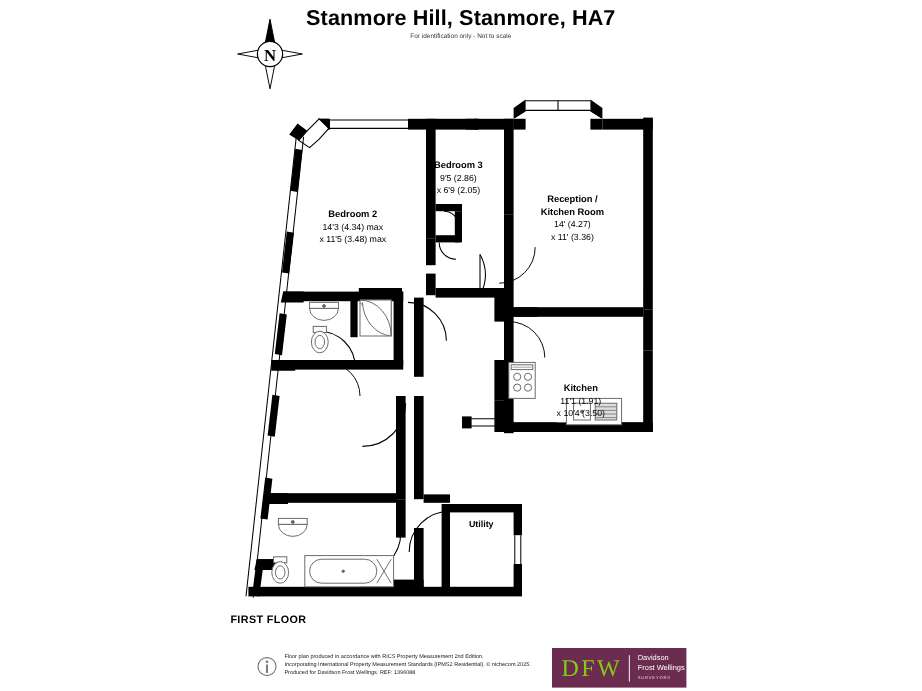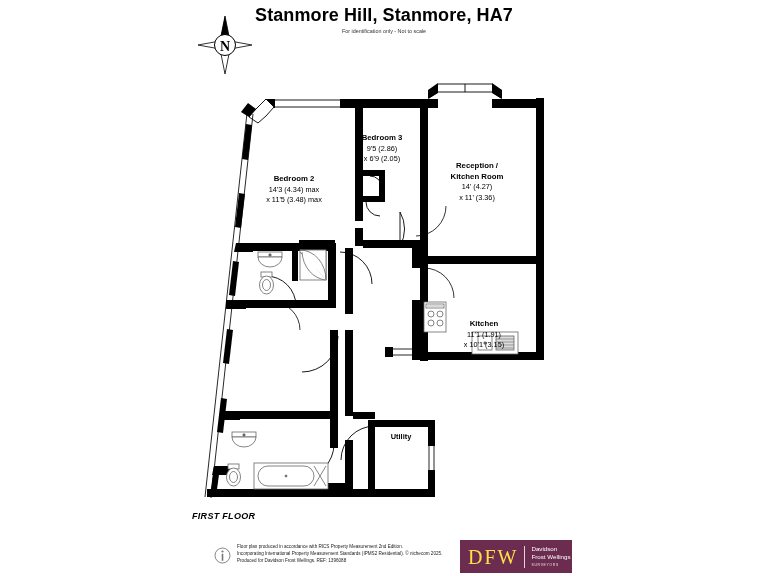--- a/index.html
+++ b/index.html
@@ -84,21 +84,20 @@
   }
   .rlabel.small .rname { font-size: 7.4px; }
 
   .floorlabel {
     position: absolute;
     left: 192px;
     top: 511px;
     font-size: 9px;
     font-weight: bold;
     letter-spacing: 0.3px;
-    font-style: italic;
   }
 
   
   .footer {
     position: absolute;
     left: 214px;
     top: 540px;
     width: 360px;
     height: 34px;
   }
@@ -123,21 +122,21 @@
     left: 246px;
     top: 0px;
     width: 112px;
     height: 33px;
     background: #6c2c4f;
     display: flex;
     align-items: center;
   }
   .logo-dfw {
     font-family: "Liberation Serif", serif;
-    color: #fde047;
+    color: #84cc16;
     font-size: 20px;
     letter-spacing: 2px;
     padding-left: 8px;
     line-height: 20px;
   }
   .logo-divider {
     width: 1px;
     height: 22px;
     background: #ffffff;
     margin: 0 6px 0 6px;
@@ -431,21 +430,21 @@
   <div class="rlabel" style="left:432px; top:161px; width:90px;">
     <span class="rname">Reception /</span>
     <span class="rname">Kitchen Room</span>
     <span class="rdim">14' (4.27)</span>
     <span class="rdim">x 11' (3.36)</span>
   </div>
 
   <div class="rlabel" style="left:448px; top:283px; width:72px;margin-top:36px;">
     <span class="rname">Kitchen</span>
     <span class="rdim">11'1 (1.91)</span>
-    <span class="rdim">x 10'1 (3.15)</span>
+    <span class="rdim">x 10'4 (3.50)</span>
   </div>
 
 
   <div class="rlabel small" style="left:377px; top:432px; width:48px;">
     <span class="rname">Utility</span>
   </div>
 
   <div class="floorlabel">FIRST FLOOR</div>
 
   <div class="footer">

